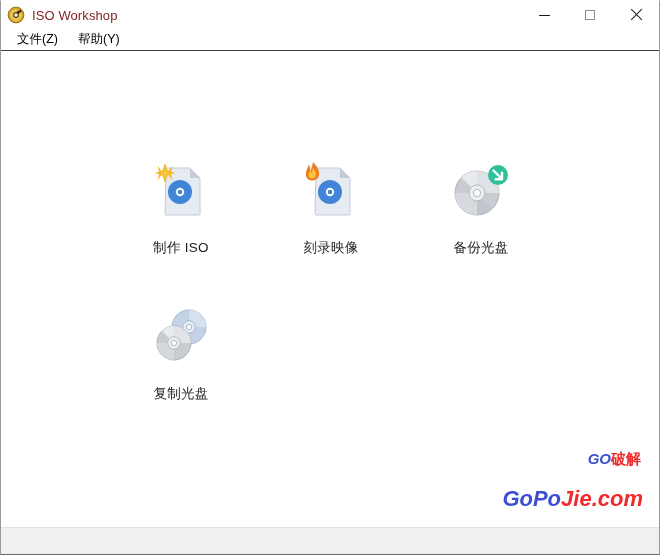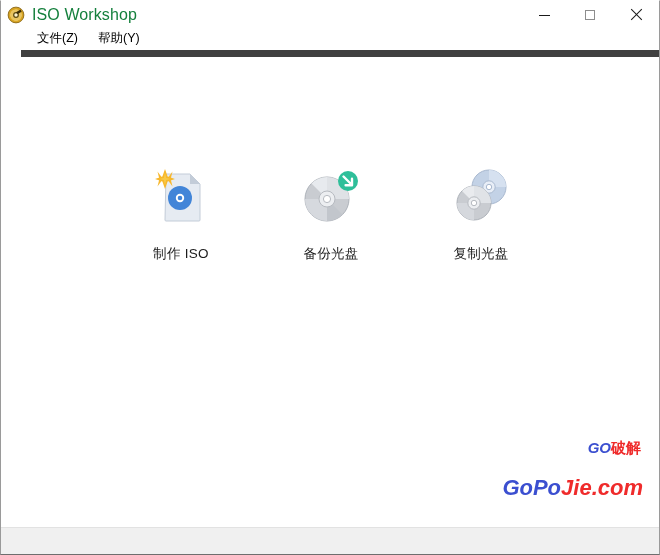--- a/index.html
+++ b/index.html
@@ -40,22 +40,22 @@
   }
   .app-icon {
     width: 18px;
     height: 18px;
     margin-left: 6px;
     margin-right: 7px;
     flex: 0 0 auto;
     display: block;
   }
   .title-text {
-    font-size: 16px;
-    color: #15803d;
+    font-size: 13px;
+    color: #7f1d1d;
     letter-spacing: 0.1px;
     white-space: nowrap;
   }
   .win-controls {
     position: absolute;
     right: 0;
     top: 0;
     height: 28px;
     display: flex;
   }
@@ -98,25 +98,24 @@
   }
   .glyph-close::before { transform: rotate(45deg); }
   .glyph-close::after  { transform: rotate(-45deg); }
 
   
   .menubar {
     height: 21px;
     min-height: 21px;
     background: #ffffff;
     display: flex;
-    align-items: flex-end;
+    align-items: center;
     padding-left: 8px;
-    border-bottom: 7px solid #404040;
+    border-bottom: 1px solid #404040;
     user-select: none;
-    margin-left: 20px;
   }
   .menu-item {
     font-size: 12.5px;
     color: #000000;
     padding: 2px 8px 3px 8px;
     margin-right: 4px;
     white-space: nowrap;
     cursor: default;
   }
 
@@ -156,21 +155,21 @@
     font-size: 13.5px;
     color: #1c1c1c;
     white-space: nowrap;
     letter-spacing: 0.3px;
   }
 
   
   .watermark {
     position: absolute;
     right: 16px;
-    bottom: 28px;
+    bottom: 17px;
     user-select: none;
     pointer-events: none;
     line-height: 1;
   }
   .wm-sup {
     position: absolute;
     right: 2px;
     top: -16px;
     font-size: 15px;
     font-weight: bold;
@@ -249,20 +248,37 @@
             <path d="M16 7.5 L17.2 13 L22.5 14 L17.2 15 L16 20.5 L14.8 15 L9.5 14 L14.8 13 Z" fill="#f7c948"></path>
             <path d="M8.5 6.5 L12.5 12 L10.5 14.5 Z"></path>
             <path d="M23.5 6.5 L19.5 12 L21.5 14.5 Z"></path>
             <path d="M8.5 21.5 L12.5 16 L10.5 13.5 Z"></path>
             <path d="M23.5 21.5 L19.5 16 L21.5 13.5 Z"></path>
           </g>
         </svg>
         <div class="caption">制作 ISO</div>
       </div>
 
+      <div class="tile">
+        <svg class="art" viewBox="0 0 64 64">
+          <path d="M17 9 h24 l10 10 v36 a1 1 0 0 1 -1 1 h-33 a1 1 0 0 1 -1 -1 z" fill="#e6ebf2"></path>
+          <path d="M17 9 h24 l10 10 v36 a1 1 0 0 1 -1 1 h-33 a1 1 0 0 1 -1 -1 z" fill="none" stroke="#c3ccd8" stroke-width="1"></path>
+          <path d="M41 9 l10 10 h-10 z" fill="#c3ccd8"></path>
+          <circle cx="31" cy="33" r="12" fill="#4285d8"></circle>
+          <circle cx="31" cy="33" r="4.2" fill="#ffffff"></circle>
+          <circle cx="31" cy="33" r="2.3" fill="#4285d8"></circle>
+          <path d="M14 3 C18.5 8 20.5 11.5 20 15.5 C19.6 19.2 16.8 21.5 13.3 21.5
+                   C9.6 21.5 6.8 18.9 6.8 15.2 C6.8 11.5 9 9 9.8 5.8
+                   C11.3 8.6 11.6 10.6 11.2 12.4 C12.6 9.4 13.6 6.4 14 3 Z" fill="#f07c1d"></path>
+          <path d="M13.9 9 C16.3 12 17.3 13.8 17 16 C16.7 18.2 15 19.6 13 19.6
+                   C11 19.6 9.5 18.2 9.5 16.1 C9.5 14 10.9 12.6 11.6 10.8
+                   C12.1 12.5 12.3 13.5 12.2 14.6 C12.9 12.9 13.6 11 13.9 9 Z" fill="#fcc33c"></path>
+        </svg>
+        <div class="caption">刻录映像</div>
+      </div>
 
 
 
       <div class="tile">
         <svg class="art" viewBox="0 0 64 64">
           <circle cx="28" cy="34" r="22" fill="#c9ccd1"></circle>
           <circle cx="28" cy="34" r="22" fill="none" stroke="#aeb3ba" stroke-width="1"></circle>
           <path d="M28 12 A22 22 0 0 1 50 34 L28 34 Z" fill="#dfe2e6"></path>
           <path d="M28 56 A22 22 0 0 1 6 34 L28 34 Z" fill="#d6d9de"></path>
           <path d="M28 12 A22 22 0 0 0 12.5 18.5 L28 34 Z" fill="#e7eaee"></path>

